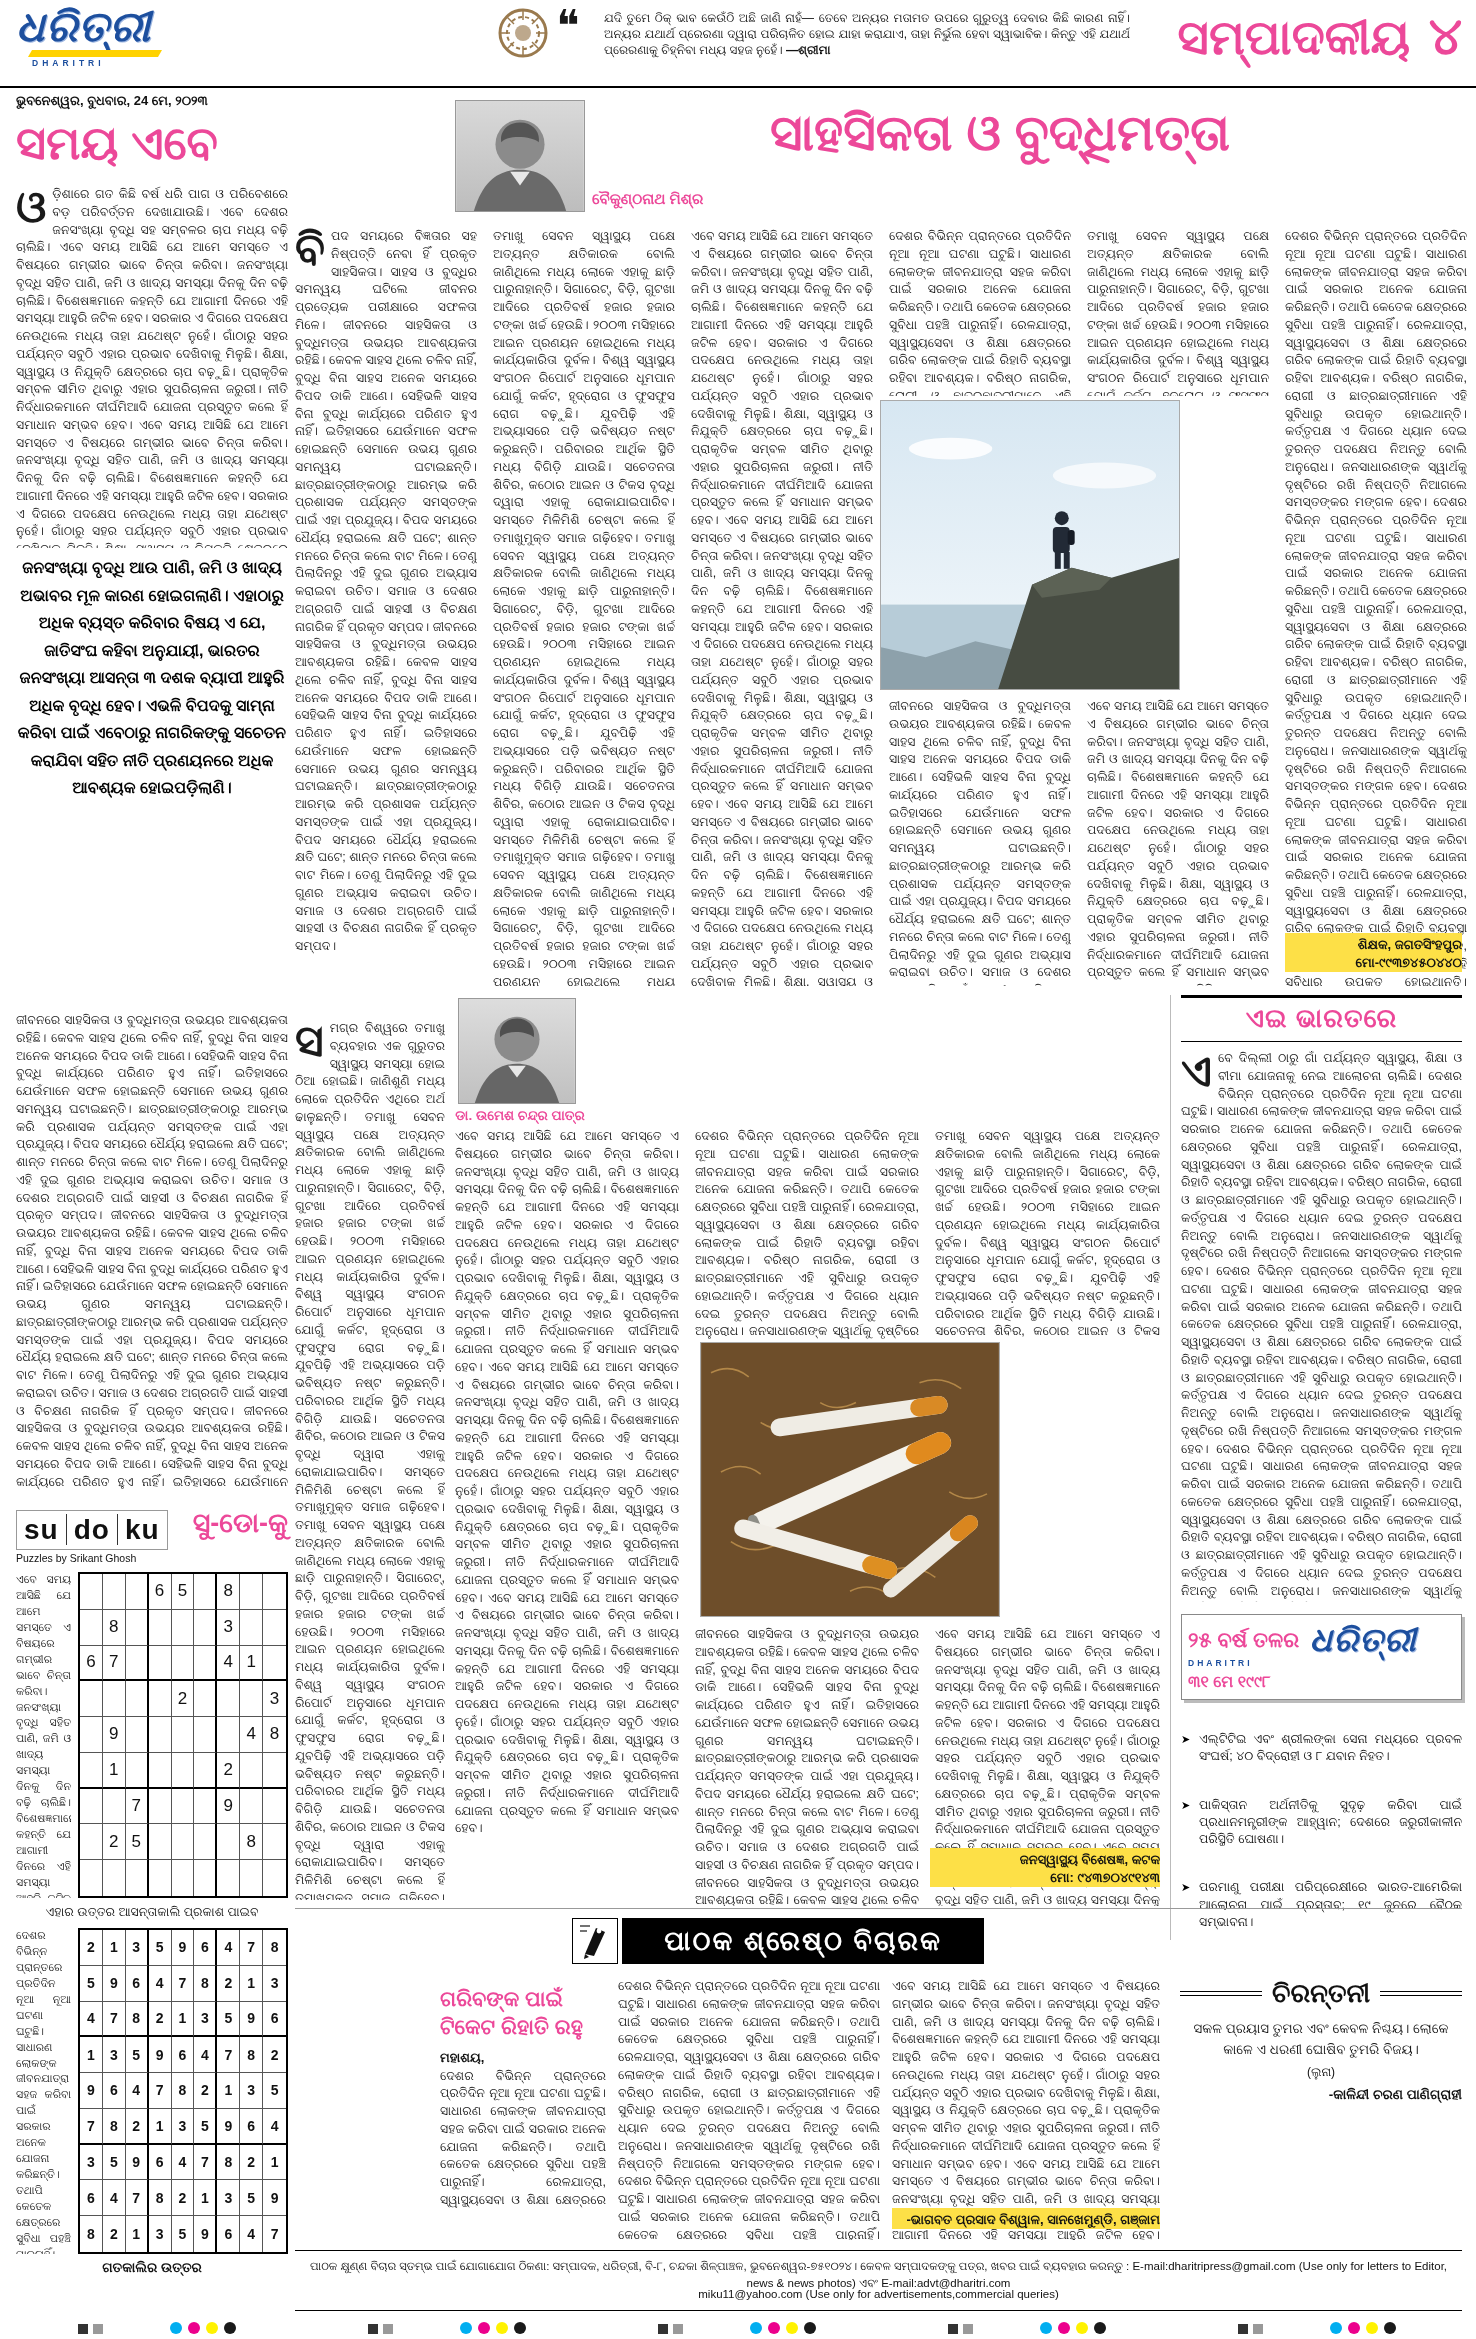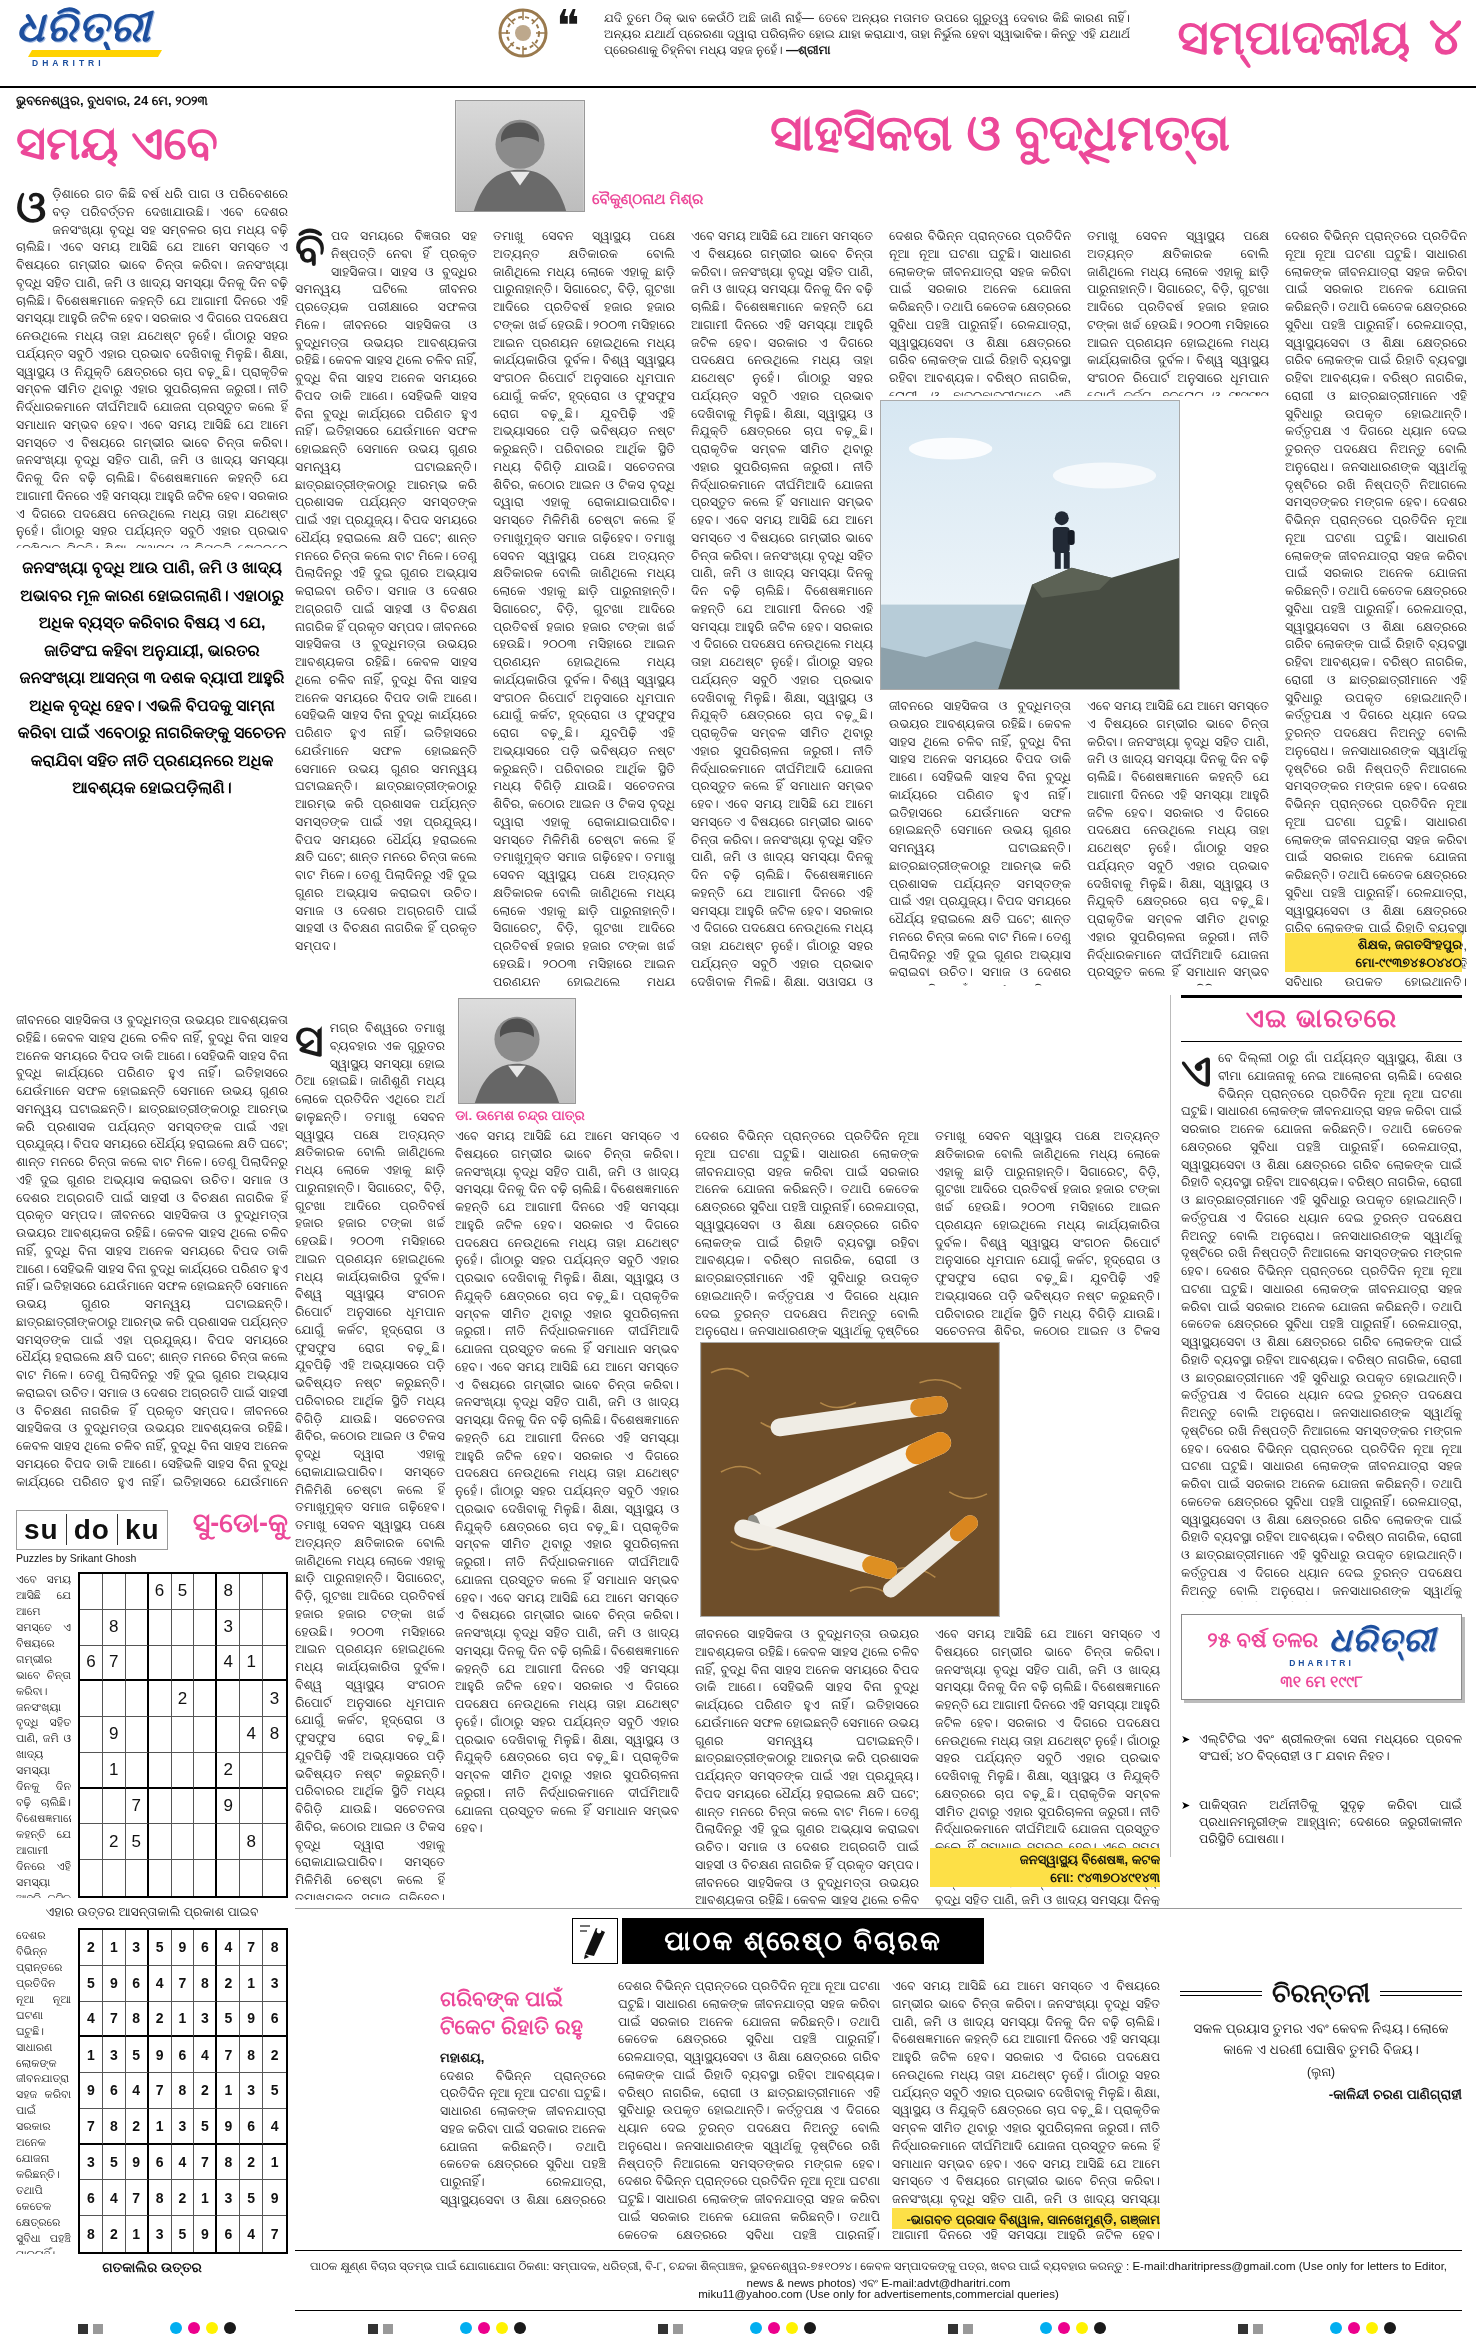--- a/index.html
+++ b/index.html
@@ -426,30 +426,31 @@
 
   <div class="abs" style="left:1170px;top:995px;width:292px;border-left:1px solid #bbb;padding-left:10px;">
     <div style="border-top:3px solid #000;border-bottom:1px solid #000;padding:5px 0 7px;text-align:center;">
       <span class="headline" style="font-size:26px;letter-spacing:1px;">ଏଇ ଭାରତରେ</span>
     </div>
     <div class="body-text" style="height:552px;margin-top:8px;">
       <span class="dropcap">ଏ</span><span>ବେ ଦିଲ୍ଲୀ ଠାରୁ ଗାଁ ପର୍ଯ୍ୟନ୍ତ ସ୍ୱାସ୍ଥ୍ୟ, ଶିକ୍ଷା ଓ ବୀମା ଯୋଜନାକୁ ନେଇ ଆଲୋଚନା ଚାଲିଛି।</span>
       <span>ଦେଶର ବିଭିନ୍ନ ପ୍ରାନ୍ତରେ ପ୍ରତିଦିନ ନୂଆ ନୂଆ ଘଟଣା ଘଟୁଛି। ସାଧାରଣ ଲୋକଙ୍କ ଜୀବନଯାତ୍ରା ସହଜ କରିବା ପାଇଁ ସରକାର ଅନେକ ଯୋଜନା କରିଛନ୍ତି। ତଥାପି କେତେକ କ୍ଷେତ୍ରରେ ସୁବିଧା ପହଞ୍ଚି ପାରୁନାହିଁ। ରେଳଯାତ୍ରା, ସ୍ୱାସ୍ଥ୍ୟସେବା ଓ ଶିକ୍ଷା କ୍ଷେତ୍ରରେ ଗରିବ ଲୋକଙ୍କ ପାଇଁ ରିହାତି ବ୍ୟବସ୍ଥା ରହିବା ଆବଶ୍ୟକ। ବରିଷ୍ଠ ନାଗରିକ, ରୋଗୀ ଓ ଛାତ୍ରଛାତ୍ରୀମାନେ ଏହି ସୁବିଧାରୁ ଉପକୃତ ହୋଇଥାନ୍ତି। କର୍ତ୍ତୃପକ୍ଷ ଏ ଦିଗରେ ଧ୍ୟାନ ଦେଇ ତୁରନ୍ତ ପଦକ୍ଷେପ ନିଅନ୍ତୁ ବୋଲି ଅନୁରୋଧ। ଜନସାଧାରଣଙ୍କ ସ୍ୱାର୍ଥକୁ ଦୃଷ୍ଟିରେ ରଖି ନିଷ୍ପତ୍ତି ନିଆଗଲେ ସମସ୍ତଙ୍କର ମଙ୍ଗଳ ହେବ। ଦେଶର ବିଭିନ୍ନ ପ୍ରାନ୍ତରେ ପ୍ରତିଦିନ ନୂଆ ନୂଆ ଘଟଣା ଘଟୁଛି। ସାଧାରଣ ଲୋକଙ୍କ ଜୀବନଯାତ୍ରା ସହଜ କରିବା ପାଇଁ ସରକାର ଅନେକ ଯୋଜନା କରିଛନ୍ତି। ତଥାପି କେତେକ କ୍ଷେତ୍ରରେ ସୁବିଧା ପହଞ୍ଚି ପାରୁନାହିଁ। ରେଳଯାତ୍ରା, ସ୍ୱାସ୍ଥ୍ୟସେବା ଓ ଶିକ୍ଷା କ୍ଷେତ୍ରରେ ଗରିବ ଲୋକଙ୍କ ପାଇଁ ରିହାତି ବ୍ୟବସ୍ଥା ରହିବା ଆବଶ୍ୟକ। ବରିଷ୍ଠ ନାଗରିକ, ରୋଗୀ ଓ ଛାତ୍ରଛାତ୍ରୀମାନେ ଏହି ସୁବିଧାରୁ ଉପକୃତ ହୋଇଥାନ୍ତି। କର୍ତ୍ତୃପକ୍ଷ ଏ ଦିଗରେ ଧ୍ୟାନ ଦେଇ ତୁରନ୍ତ ପଦକ୍ଷେପ ନିଅନ୍ତୁ ବୋଲି ଅନୁରୋଧ। ଜନସାଧାରଣଙ୍କ ସ୍ୱାର୍ଥକୁ ଦୃଷ୍ଟିରେ ରଖି ନିଷ୍ପତ୍ତି ନିଆଗଲେ ସମସ୍ତଙ୍କର ମଙ୍ଗଳ ହେବ। ଦେଶର ବିଭିନ୍ନ ପ୍ରାନ୍ତରେ ପ୍ରତିଦିନ ନୂଆ ନୂଆ ଘଟଣା ଘଟୁଛି। ସାଧାରଣ ଲୋକଙ୍କ ଜୀବନଯାତ୍ରା ସହଜ କରିବା ପାଇଁ ସରକାର ଅନେକ ଯୋଜନା କରିଛନ୍ତି। ତଥାପି କେତେକ କ୍ଷେତ୍ରରେ ସୁବିଧା ପହଞ୍ଚି ପାରୁନାହିଁ। ରେଳଯାତ୍ରା, ସ୍ୱାସ୍ଥ୍ୟସେବା ଓ ଶିକ୍ଷା କ୍ଷେତ୍ରରେ ଗରିବ ଲୋକଙ୍କ ପାଇଁ ରିହାତି ବ୍ୟବସ୍ଥା ରହିବା ଆବଶ୍ୟକ। ବରିଷ୍ଠ ନାଗରିକ, ରୋଗୀ ଓ ଛାତ୍ରଛାତ୍ରୀମାନେ ଏହି ସୁବିଧାରୁ ଉପକୃତ ହୋଇଥାନ୍ତି। କର୍ତ୍ତୃପକ୍ଷ ଏ ଦିଗରେ ଧ୍ୟାନ ଦେଇ ତୁରନ୍ତ ପଦକ୍ଷେପ ନିଅନ୍ତୁ ବୋଲି ଅନୁରୋଧ। ଜନସାଧାରଣଙ୍କ ସ୍ୱାର୍ଥକୁ ଦୃଷ୍ଟିରେ ରଖି ନିଷ୍ପତ୍ତି ନିଆଗଲେ ସମସ୍ତଙ୍କର ମଙ୍ଗଳ ହେବ।</span>
     </div>
 
-    <div style="border:1px solid #888;box-shadow:3px 3px 0 #bbb;margin-top:12px;padding:8px 6px;text-align:center;">
+    <div style="border:1px solid #888;box-shadow:3px 3px 0 #bbb;margin-top:12px;padding:8px 6px;text-align:left;">
       <span class="headline" style="font-size:21px;vertical-align:middle;">୨୫ ବର୍ଷ ତଳର</span>
       <span class="logo-main" style="font-size:33px;margin-left:6px;vertical-align:middle;">ଧରିତ୍ରୀ</span>
       <div class="logo-sub" style="margin:2px 0 0;letter-spacing:3px;">DHARITRI</div>
       <div class="headline" style="font-size:16px;margin-top:5px;">୩୧ ମେ ୧୯୯୮</div>
     </div>
 
     <div style="margin-top:12px;">
         <div class="li-item">ଏଲ୍‌ଟିଟିଇ ଏବଂ ଶ୍ରୀଲଙ୍କା ସେନା ମଧ୍ୟରେ ପ୍ରବଳ ସଂଘର୍ଷ; ୪୦ ବିଦ୍ରୋହୀ ଓ ୮ ଯବାନ ନିହତ।</div>
         <div class="li-item">ପାକିସ୍ତାନ ଅର୍ଥନୀତିକୁ ସୁଦୃଢ଼ କରିବା ପାଇଁ ପ୍ରଧାନମନ୍ତ୍ରୀଙ୍କ ଆହ୍ୱାନ; ଦେଶରେ ଜରୁରୀକାଳୀନ ପରିସ୍ଥିତି ଘୋଷଣା।</div>
+        <div class="li-item">ପରମାଣୁ ପରୀକ୍ଷା ପରିପ୍ରେକ୍ଷୀରେ ଭାରତ-ଆମେରିକା ଆଲୋଚନା ପାଇଁ ପ୍ରସ୍ତାବ; ୧୯ ଜୁନରେ ବୈଠକ ସମ୍ଭାବନା।</div>
       </div>
   </div>
 
   <div class="abs" style="left:1180px;top:1978px;width:282px;">
     <div class="chir-title">
         <span>ଚିରନ୍ତନୀ</span>
       </div>
     <div style="font-size:13.5px;line-height:1.55;text-align:center;margin-top:10px;">ସକଳ ପ୍ରୟାସ ତୁମର ଏବଂ କେବଳ ନିଶ୍ଚୟ। ଲୋକେ କାଳେ ଏ ଧରଣୀ ଘୋଷିବ ତୁମରି ବିଜୟ।</div>
     <div style="font-size:12px;text-align:center;margin-top:4px;">(ଲୁନା)</div>
     <div style="font-size:13.5px;font-weight:700;text-align:right;margin-top:8px;">-କାଳିନ୍ଦୀ ଚରଣ ପାଣିଗ୍ରାହୀ</div>

